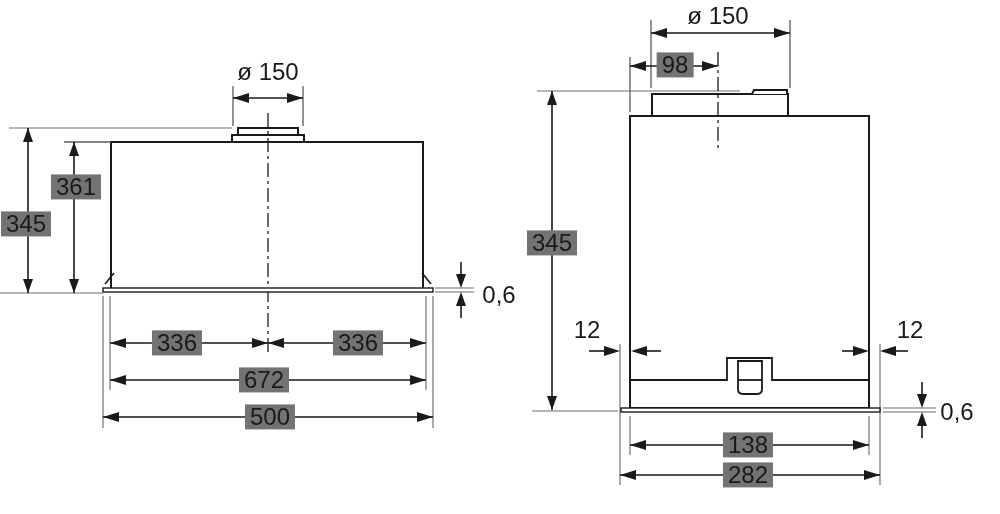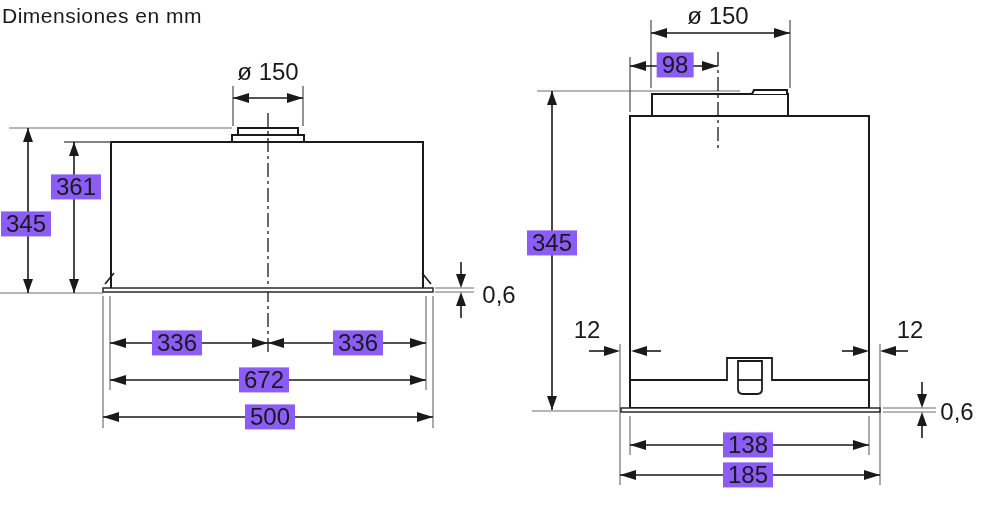--- a/index.html
+++ b/index.html
@@ -13,21 +13,21 @@
   .canvas svg{position:absolute;left:0;top:0;}
   .page-title{
     position:absolute;left:2px;top:4px;
     font-size:21px;color:#1a1a1a;letter-spacing:0.5px;
     white-space:nowrap;
   }
   .dim-label{
     position:absolute;
     transform:translate(-50%,-50%);
     font-size:24px;color:#1a1a1a;
-    background:#8b5cf6;padding:0 5px;
+    background:#737373;padding:0 5px;
     white-space:nowrap;line-height:1.05;
   }
   .dim-label.free{background:transparent;padding:0 2px;}
   .ext{stroke:#9c9c9c;stroke-width:1.7;}
   .ext-dark{stroke:#5a5a5a;stroke-width:1.3;}
   .dim{stroke:#1a1a1a;stroke-width:1.6;}
   .arrow{fill:#1a1a1a;stroke:none;}
   .shape{stroke:#1a1a1a;stroke-width:2;fill:#ffffff;}
   .shape-thin{stroke:#1a1a1a;stroke-width:1.8;fill:none;}
   .plate{stroke:#1a1a1a;stroke-width:1.4;fill:#ffffff;}
@@ -185,33 +185,32 @@
       <g>
         <line class="dim" x1="620" y1="475" x2="880" y2="475"></line>
         <polygon class="arrow" points="620,475 636,470 636,480"></polygon>
         <polygon class="arrow" points="880,475 864,470 864,480"></polygon>
       </g>
 
       <rect class="plate" x="621" y="408" width="259" height="4"></rect>
     </g>
   </svg>
 
-  <div class="page-title">Dimensiones en mm</div>
 
   <div class="dim-label free" style="left:268px;top:72px">ø 150</div>
   <div class="dim-label" style="left:76px;top:187px">361</div>
   <div class="dim-label" style="left:26px;top:224px">345</div>
   <div class="dim-label free" style="left:499px;top:295px">0,6</div>
   <div class="dim-label" style="left:177px;top:343px">336</div>
   <div class="dim-label" style="left:358px;top:343px">336</div>
   <div class="dim-label" style="left:264px;top:380px">672</div>
   <div class="dim-label" style="left:270px;top:417px">500</div>
 
   <div class="dim-label free" style="left:718px;top:16px">ø 150</div>
   <div class="dim-label" style="left:675px;top:65px">98</div>
   <div class="dim-label" style="left:552px;top:243px">345</div>
   <div class="dim-label free" style="left:587px;top:330px">12</div>
   <div class="dim-label free" style="left:910px;top:330px">12</div>
   <div class="dim-label free" style="left:957px;top:412px">0,6</div>
   <div class="dim-label" style="left:748px;top:445px">138</div>
-  <div class="dim-label" style="left:748px;top:475px">185</div>
+  <div class="dim-label" style="left:748px;top:475px">282</div>
 
 </div>
 
 </body></html>

